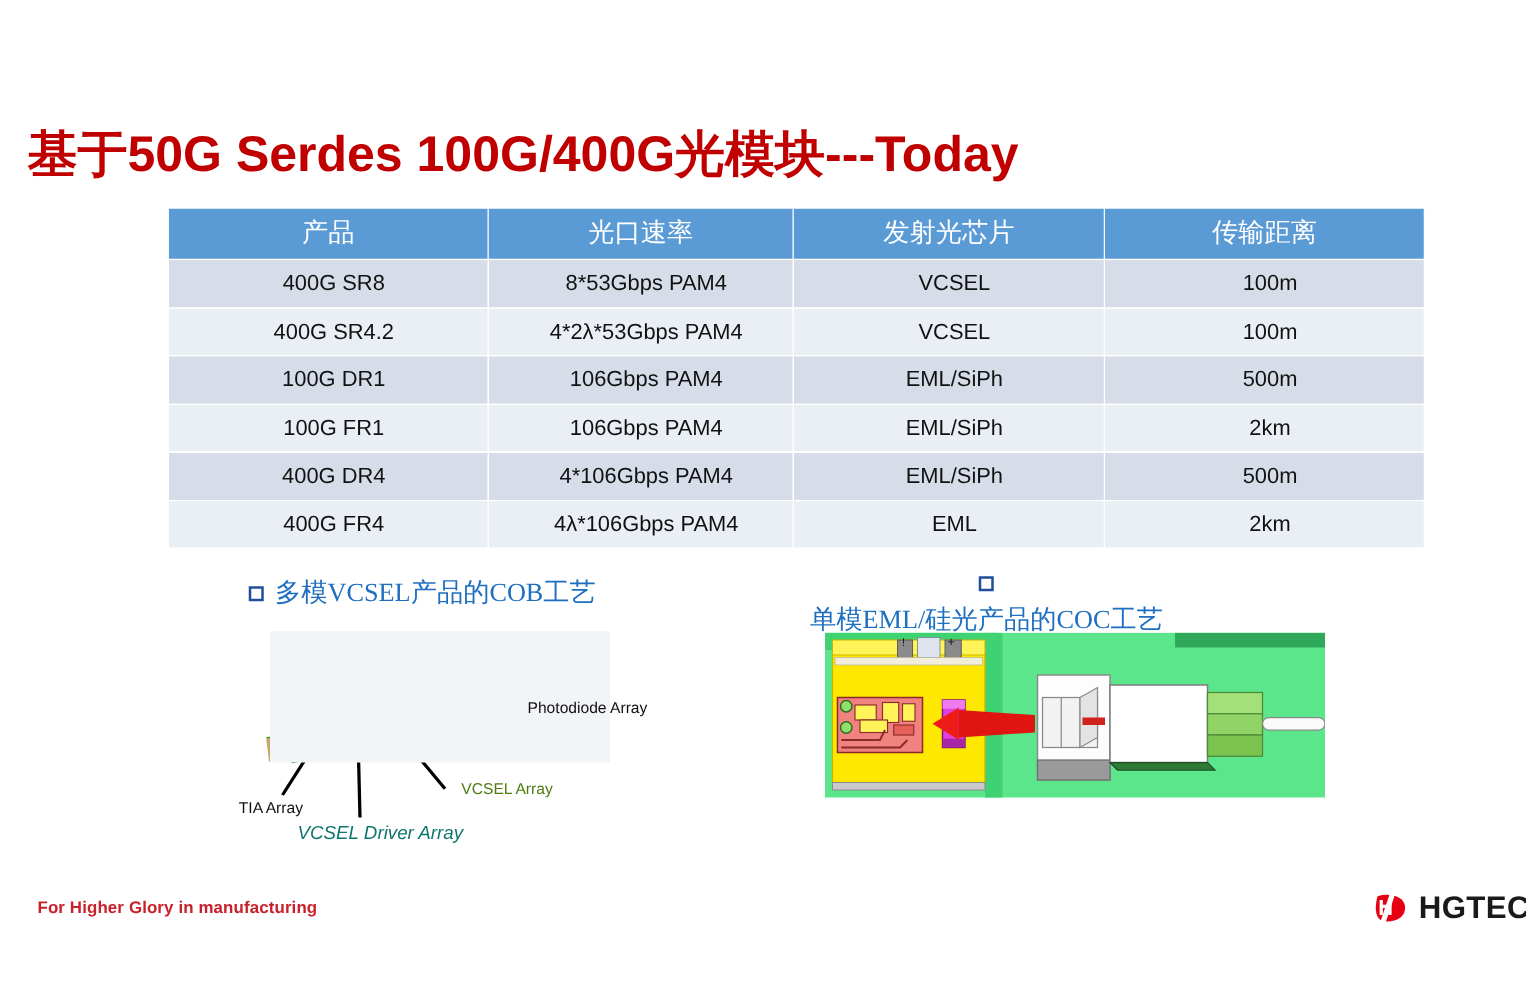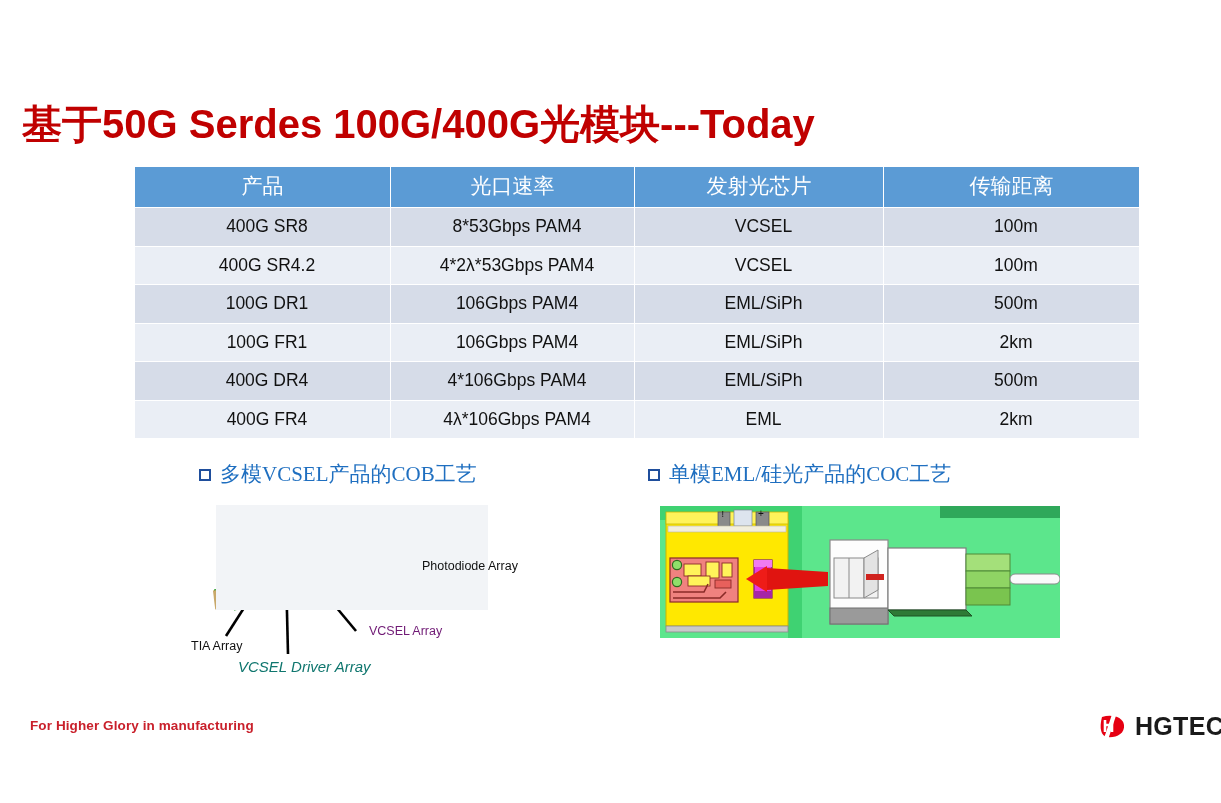--- a/index.html
+++ b/index.html
@@ -91,21 +91,21 @@
     width: 12px;
     height: 12px;
     border: 2.5px solid #1F4E9C;
     background: #ffffff;
     box-sizing: border-box;
     flex: 0 0 auto;
     position: relative;
     top: 1px;
   }
   #caption-left  { left: 199px; top: 460px; }
-  #caption-right { left: 648px; top: 460px; }
+  #caption-right { left: 648px; top: 460px; flex-direction: column; }
 
   
   .figure {
     position: absolute;
     overflow: hidden;
   }
 
   
   #figure-cob {
     left: 186px;
@@ -266,21 +266,21 @@
         </marker>
       </defs>
       <line x1="212" y1="64" x2="118" y2="58" stroke="#000000" stroke-width="2.6" marker-end="url(#arrowhead)"></line>
       <line x1="170" y1="129" x2="120" y2="69" stroke="#000000" stroke-width="2.6" marker-end="url(#arrowhead)"></line>
       <line x1="40" y1="134" x2="86" y2="62" stroke="#000000" stroke-width="2.6" marker-end="url(#arrowhead)"></line>
       <line x1="102" y1="152" x2="100" y2="70" stroke="#000000" stroke-width="2.6" marker-end="url(#arrowhead)"></line>
     </svg>
 
     <div style="position:absolute;left:236px;top:57px;font-size:12.5px;color:#111;
                 font-family:'Liberation Sans',sans-serif;white-space:nowrap;">Photodiode Array</div>
-    <div style="position:absolute;left:183px;top:122px;font-size:12.5px;color:#701a75;
+    <div style="position:absolute;left:183px;top:122px;font-size:12.5px;color:#4d7c0f;
                 font-family:'Liberation Sans',sans-serif;white-space:nowrap;">VCSEL Array</div>
     <div style="position:absolute;left:5px;top:137px;font-size:12.5px;color:#111;
                 font-family:'Liberation Sans',sans-serif;white-space:nowrap;text-align:right;">TIA Array</div>
     <div style="position:absolute;left:52px;top:156px;font-size:15px;color:#0f766e;
                 font-family:'Liberation Sans',sans-serif;white-space:nowrap;font-style:italic;">VCSEL Driver Array</div>
   </div>
 
   <div class="figure" id="figure-coc">
     <svg width="400" height="140" viewBox="0 0 400 140">
 

